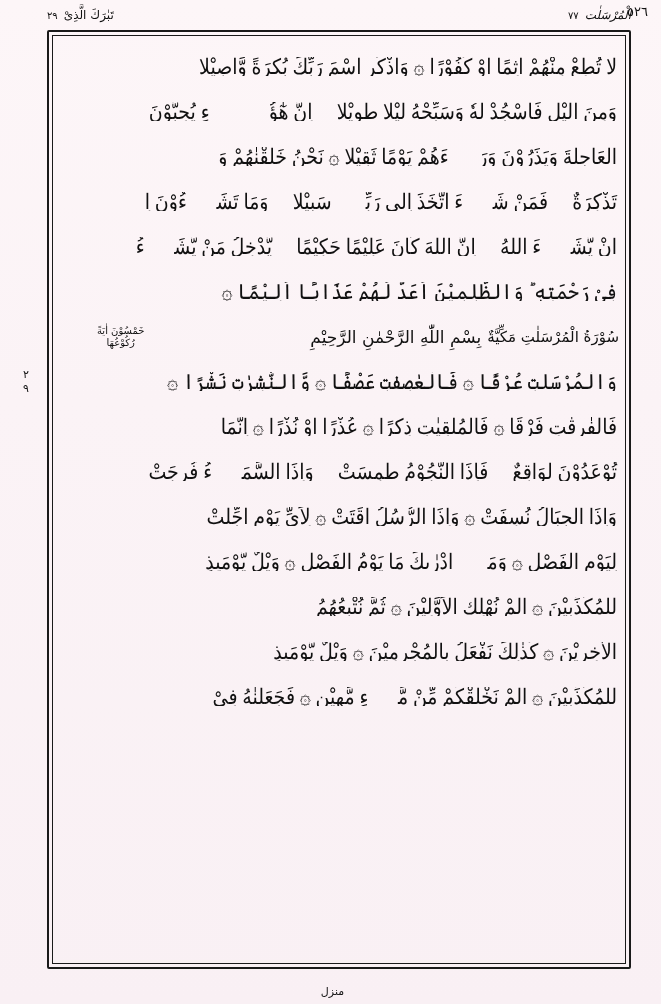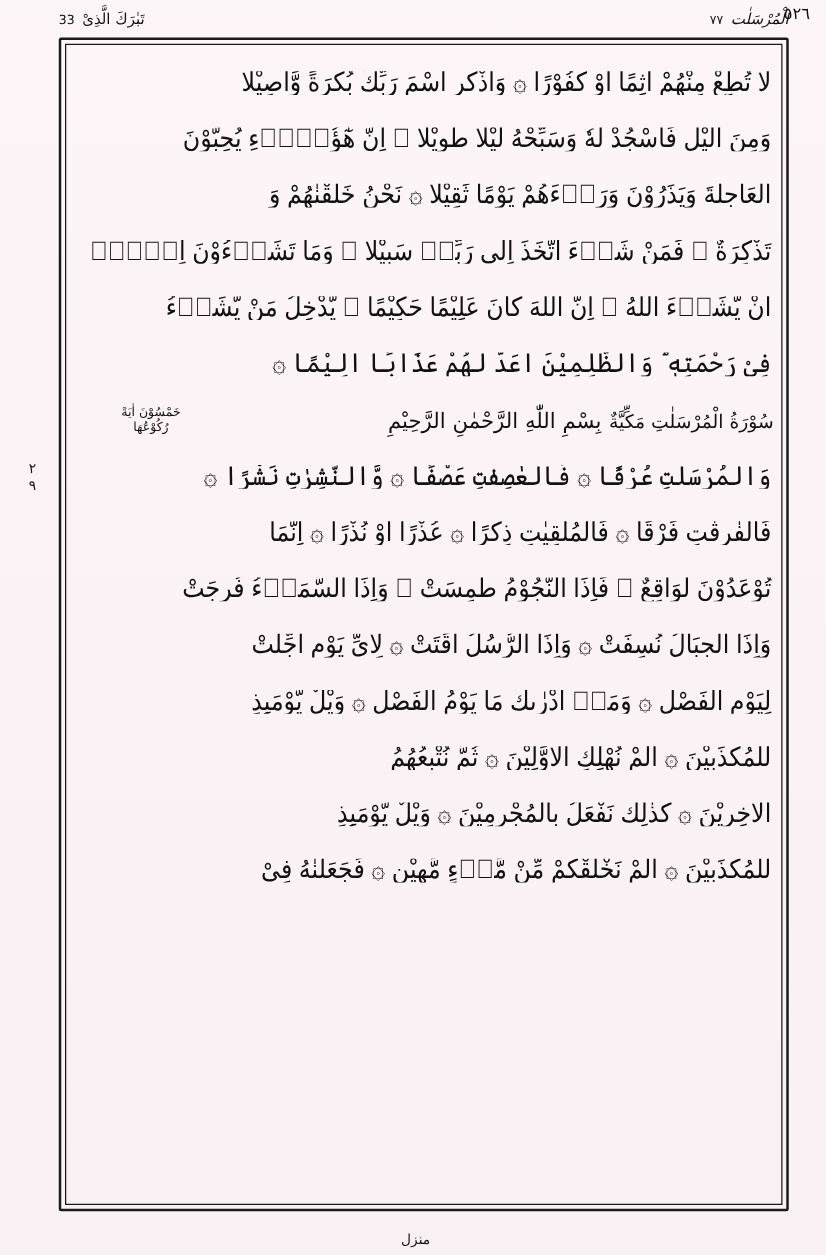--- a/index.html
+++ b/index.html
@@ -104,21 +104,21 @@
     right: 42px;
     bottom: 48px;
     direction: rtl;
     box-sizing: border-box;
   }
   .aya-line {
     display: flex;
     align-items: center;
     justify-content: space-between;
     direction: rtl;
-    font-family: Liberation Sans, sans-serif;
+    font-family: Liberation Serif, serif;
     font-size: 19px;
     color: #111;
     line-height: 1.0;
     border-bottom: 0;
     white-space: nowrap;
     overflow: hidden;
     letter-spacing: -0.2px;
   }
   .aya-line .txt {
     flex: 1 1 auto;
@@ -178,21 +178,21 @@
 
 <div class="page">
 
   <div class="page-header">
     <div class="header-right">
       <span class="surah-name">الْمُرْسَلٰت</span>
       <span class="surah-num">٧٧</span>
     </div>
     <div class="header-left">
       <span class="para-name">تَبٰرَكَ الَّذِىْ</span>
-      <span class="surah-num">33</span>
+      <span class="surah-num">٢٩</span>
     </div>
   </div>
   <div class="page-number">٥٢٦</div>
 
   <div class="side-label">
     <span>٢</span>
     <span>٩</span>
   </div>
 
   <div class="frame-outer">

